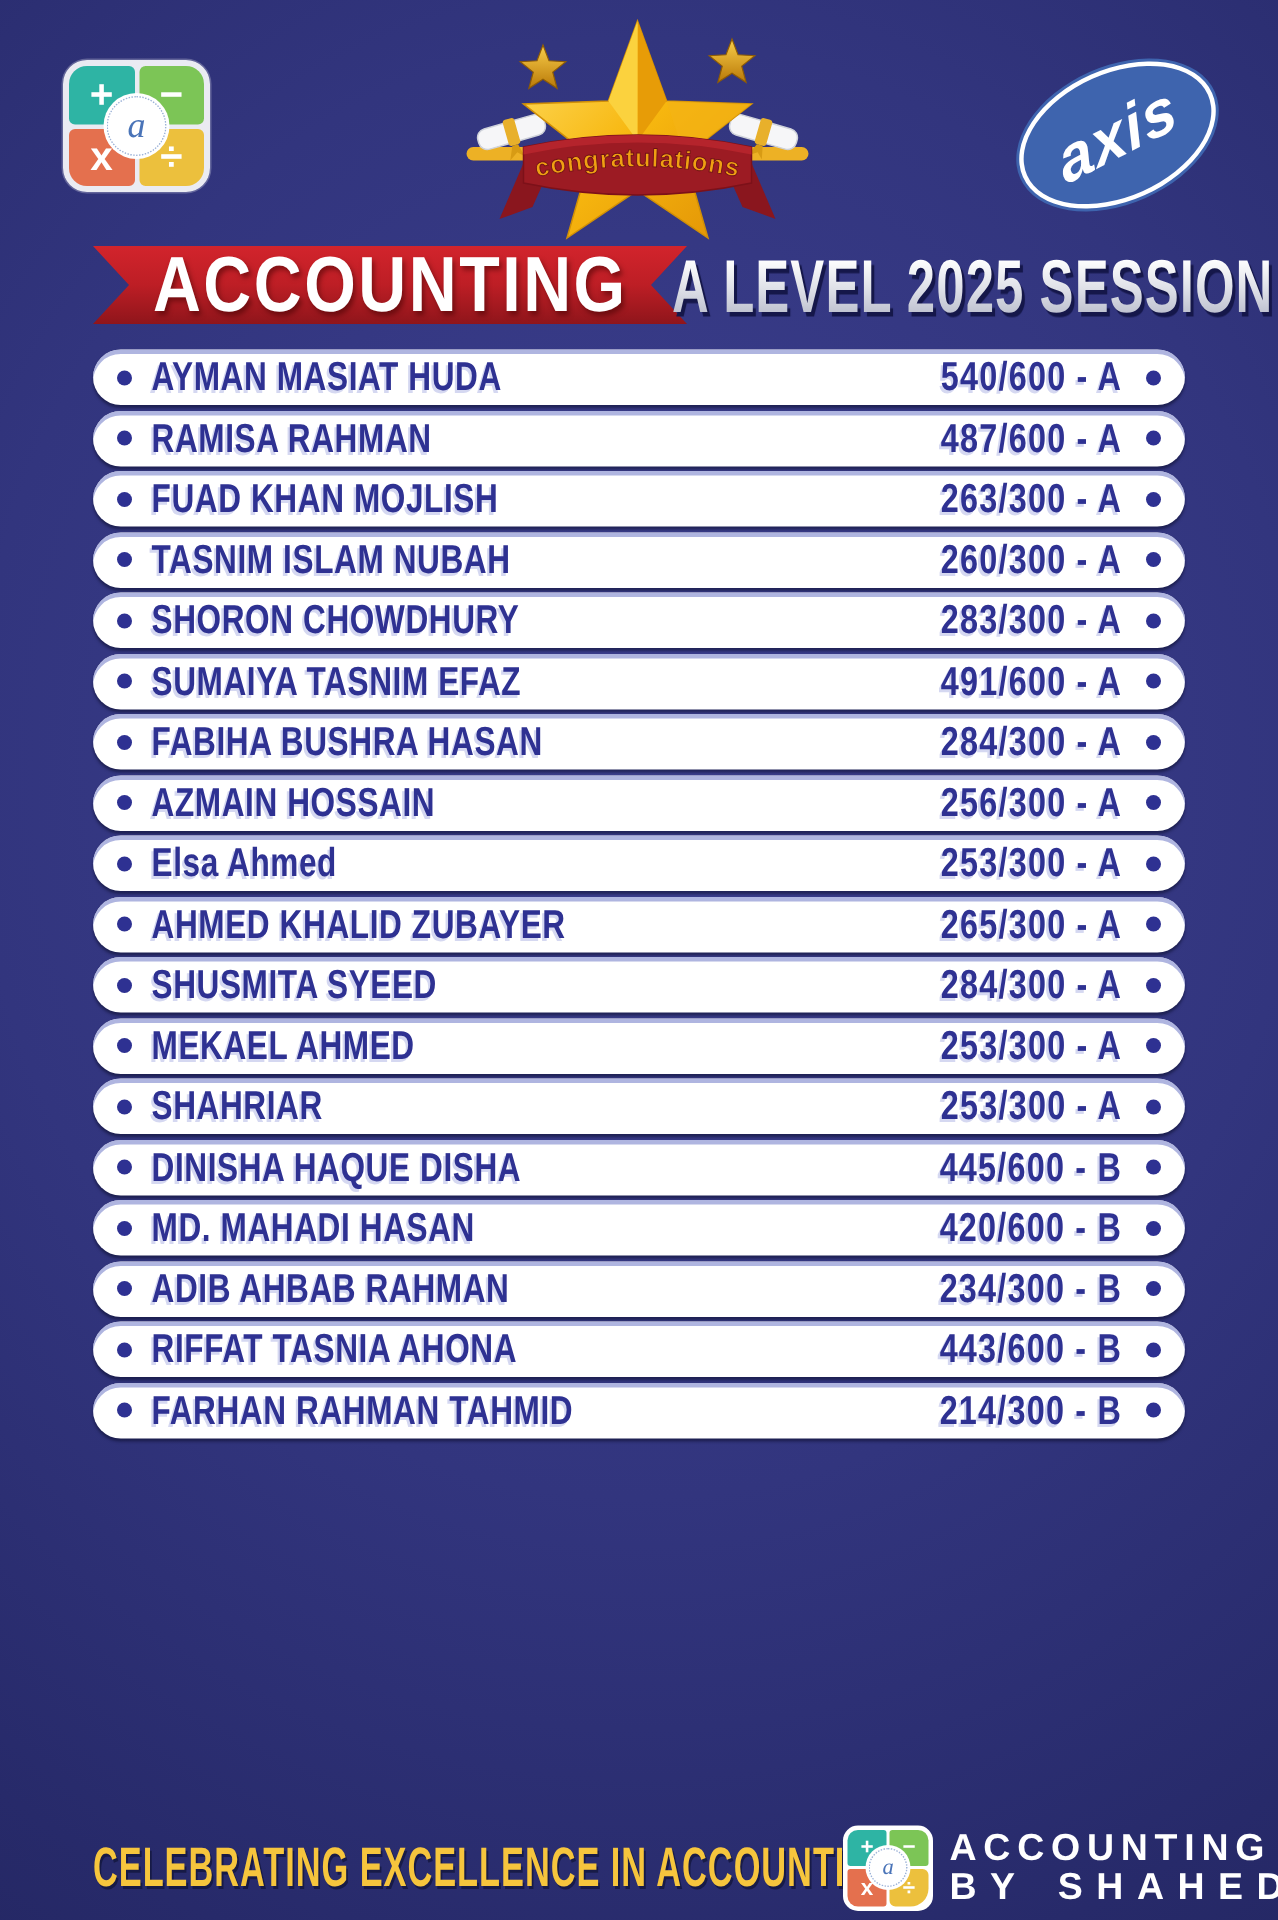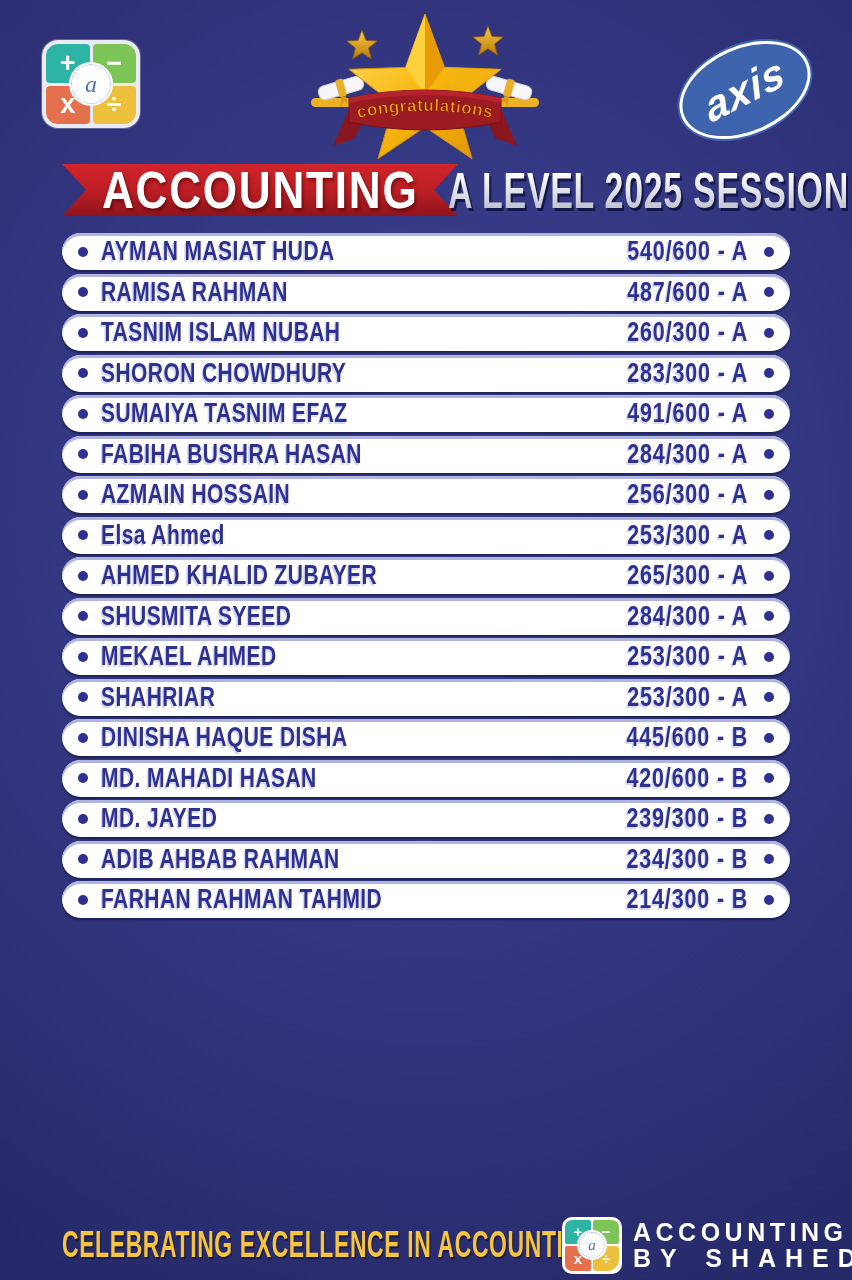--- a/index.html
+++ b/index.html
@@ -163,20 +163,26 @@
 
 
 
     <div class="row">
       <span class="dot"></span>
       <span class="name">RAMISA RAHMAN</span>
       <span class="score">487/600 - A</span>
       <span class="dot"></span>
     </div>
 
+    <div class="row">
+      <span class="dot"></span>
+      <span class="name">FUAD KHAN MOJLISH</span>
+      <span class="score">263/300 - A</span>
+      <span class="dot"></span>
+    </div>
 
     <div class="row">
       <span class="dot"></span>
       <span class="name">TASNIM ISLAM NUBAH</span>
       <span class="score">260/300 - A</span>
       <span class="dot"></span>
     </div>
 
     <div class="row">
       <span class="dot"></span>
@@ -250,35 +256,35 @@
       <span class="dot"></span>
     </div>
 
     <div class="row">
       <span class="dot"></span>
       <span class="name">MD. MAHADI HASAN</span>
       <span class="score">420/600 - B</span>
       <span class="dot"></span>
     </div>
 
-    <div class="row">
-      <span class="dot"></span>
-      <span class="name">MD. JAYED</span>
-      <span class="score">239/300 - B</span>
-      <span class="dot"></span>
-    </div>
 
     <div class="row">
       <span class="dot"></span>
       <span class="name">ADIB AHBAB RAHMAN</span>
       <span class="score">234/300 - B</span>
       <span class="dot"></span>
     </div>
 
 
+    <div class="row">
+      <span class="dot"></span>
+      <span class="name">RIFFAT TASNIA AHONA</span>
+      <span class="score">443/600 - B</span>
+      <span class="dot"></span>
+    </div>
 
     <div class="row">
       <span class="dot"></span>
       <span class="name">FARHAN RAHMAN TAHMID</span>
       <span class="score">214/300 - B</span>
       <span class="dot"></span>
     </div>
   </main>
 
   <footer class="footer">

